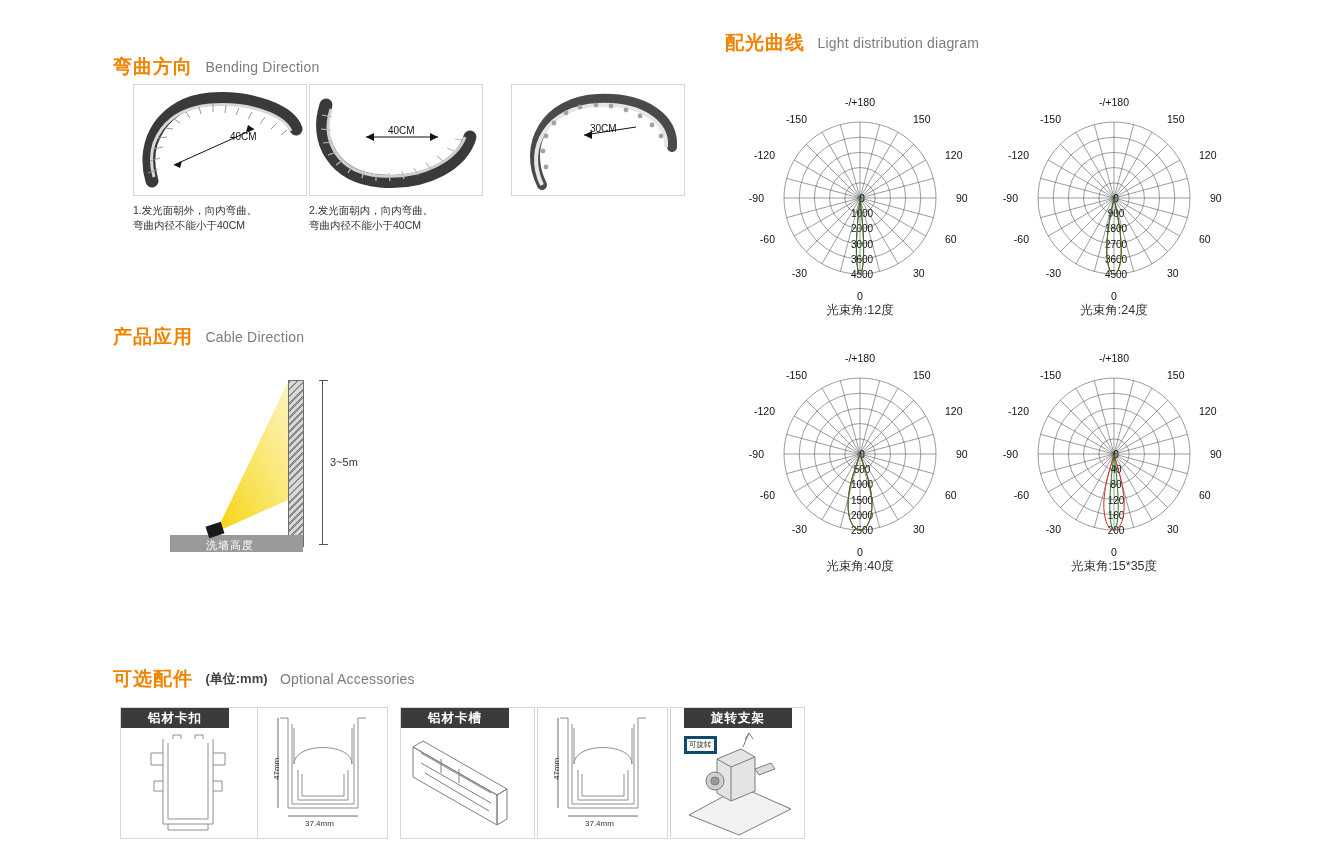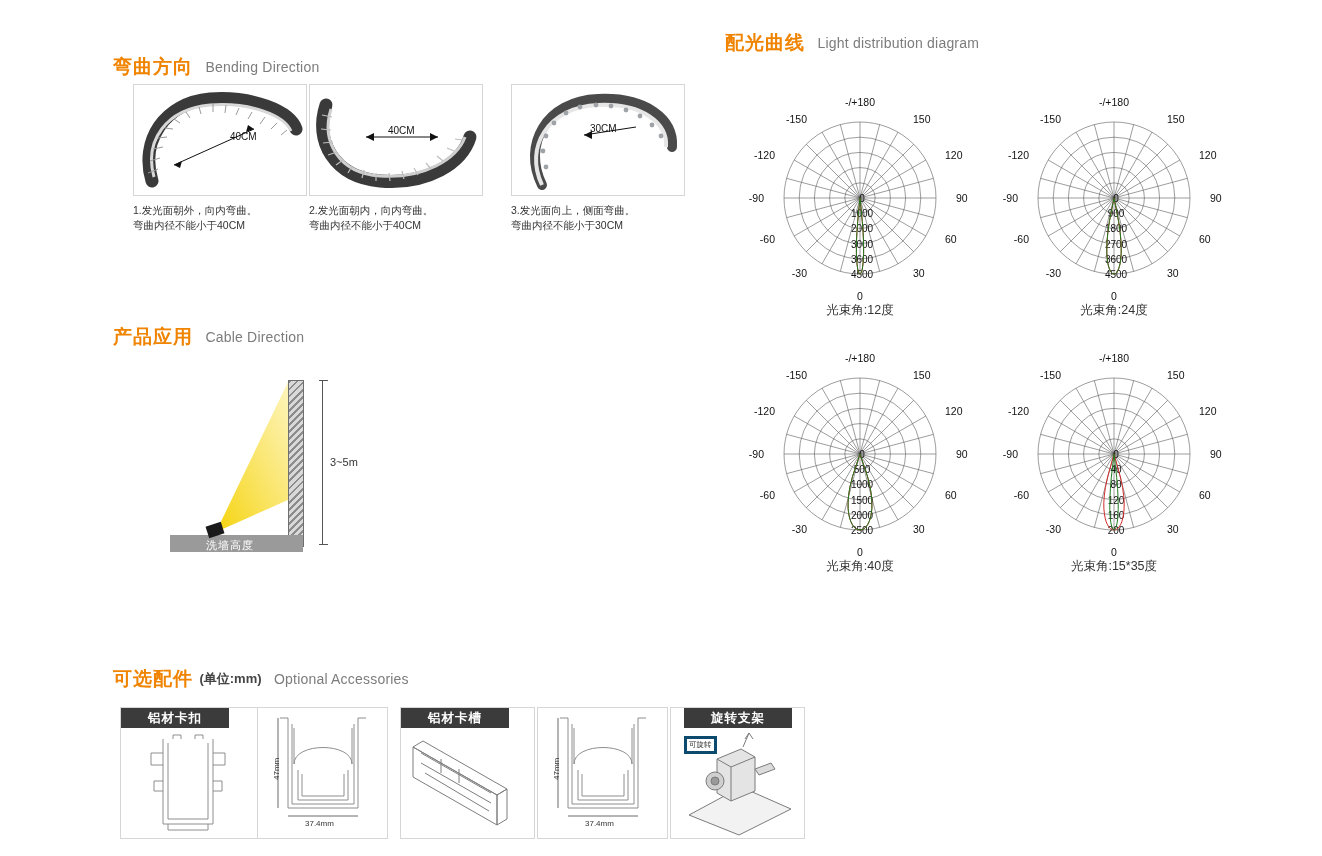--- a/index.html
+++ b/index.html
@@ -7,21 +7,21 @@
     width:1322px;height:856px;position:relative;background:#ffffff;
     font-family:"Liberation Sans","DejaVu Sans",sans-serif;
     color:#333;overflow:hidden;
   }
   .sec-title{position:absolute;white-space:nowrap;}
   .sec-title .cn{
     font-size:19px;font-weight:bold;color:#f08300;letter-spacing:1px;
     vertical-align:middle;
   }
   .sec-title .unit{
-    font-size:13px;font-weight:bold;color:#444;vertical-align:middle;margin-left:2px;text-align:right;
+    font-size:13px;font-weight:bold;color:#444;vertical-align:middle;margin-left:8px;text-align:right;
   }
   .sec-title .en{
     font-size:14px;color:#7c7c7c;vertical-align:middle;margin-left:8px;letter-spacing:.2px;
   }
 
   
   #bend-row{position:absolute;left:133px;top:84px;}
   .bend-item{position:absolute;top:0;}
   .bend-img{
     width:172px;height:110px;border:1px solid #d6d6d6;background:#fff;
@@ -150,24 +150,20 @@
             <circle cx="99" cy="21" r="2.4"></circle>
           <circle cx="114" cy="25" r="2.4"></circle>
             <circle cx="128" cy="31" r="2.4"></circle>
           <circle cx="140" cy="40" r="2.4"></circle>
             <circle cx="149" cy="51" r="2.4"></circle>
         </g>
         <line x1="72" y1="50" x2="124" y2="42" stroke="#111" stroke-width="1"></line>
         <polygon points="72,50 80,46 80,54" fill="#111"></polygon>
       </svg>
       <span class="dim-label" style="left:78px;top:38px;">30CM</span>
-    </div>
-    <div class="bend-cap">
-      <div>3.发光面向上，侧面弯曲。</div>
-      <div>弯曲内径不能小于30CM</div>
     </div>
   </div>
 </div>
 
 <div class="sec-title" style="left:113px;top:324px;">
   <span class="cn">产品应用</span>
   <span class="en">Cable Direction</span>
 </div>
 
 <div id="app-wrap">

